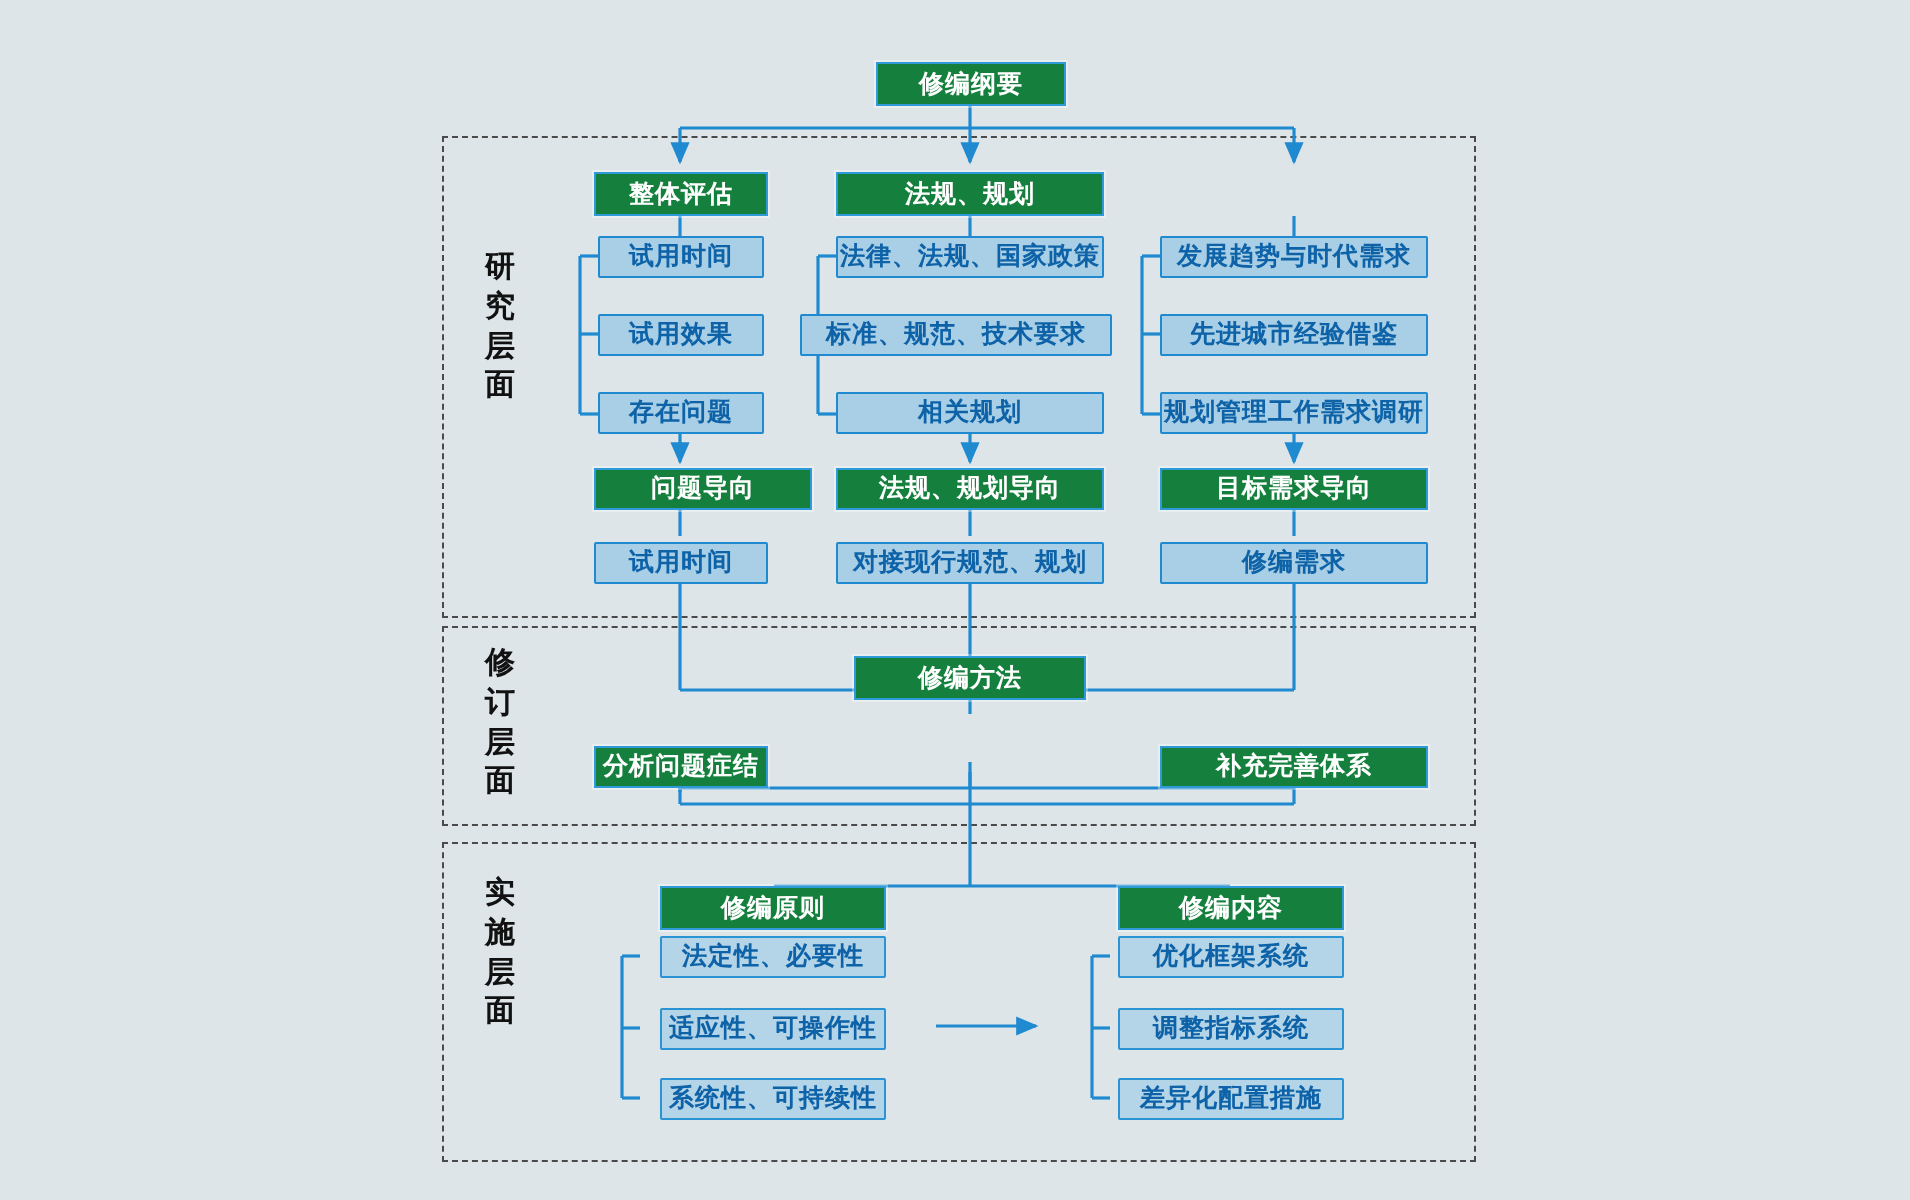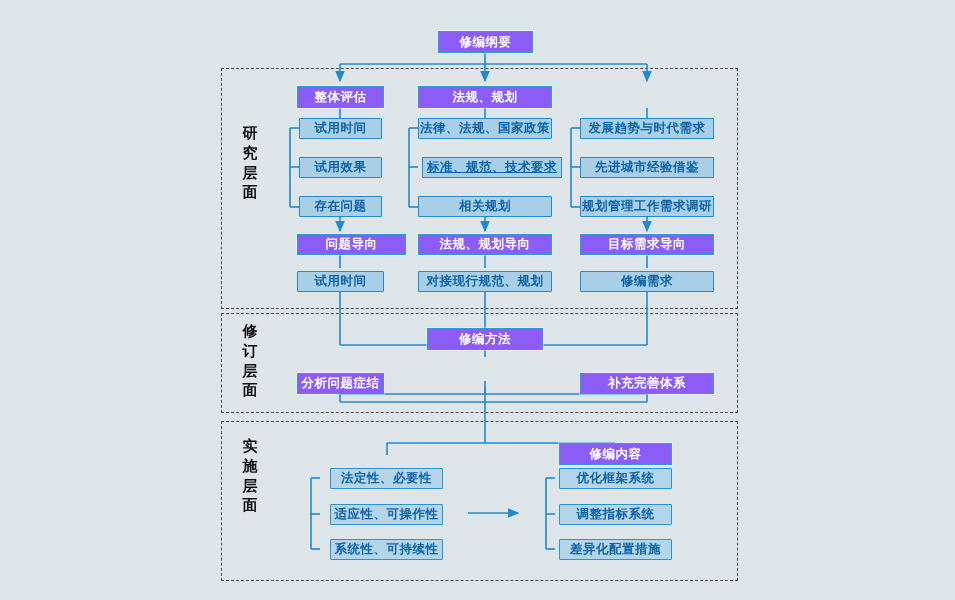--- a/index.html
+++ b/index.html
@@ -38,21 +38,21 @@
     box-sizing:border-box;
     display:flex;
     align-items:center;
     justify-content:center;
     font-size:12.5px;
     font-weight:bold;
     white-space:nowrap;
     letter-spacing:.5px;
   }
   .node.dark{
-    background:#8b5cf6;
+    background:#15803d;
     border:1px solid #2e9bd8;
     color:#ffffff;
     box-shadow:0 0 0 1px rgba(255,255,255,.35);
     text-align:center;
   }
   .node.light{
     background:#a9cfe6;
     border:1.5px solid #1f8ad0;
     color:#0e63a8;
     border-radius:1px;
@@ -168,35 +168,36 @@
 
   <div class="node dark" style="left:297px;top:86px;width:87px;height:22px;">整体评估</div>
   <div class="node light" style="left:299px;top:118px;width:83px;height:21px;">试用时间</div>
   <div class="node light" style="left:299px;top:157px;width:83px;height:21px;">试用效果</div>
   <div class="node light" style="left:299px;top:196px;width:83px;height:21px;">存在问题</div>
   <div class="node dark" style="left:297px;top:234px;width:109px;height:21px;">问题导向</div>
   <div class="node light" style="left:297px;top:271px;width:87px;height:21px;">试用时间</div>
 
   <div class="node dark" style="left:418px;top:86px;width:134px;height:22px;">法规、规划</div>
   <div class="node light" style="left:418px;top:118px;width:134px;height:21px;">法律、法规、国家政策</div>
-  <div class="node light" style="left:422px;top:157px;width:140px;height:21px;text-decoration:underline;">标准、规范、技术要求</div>
+  <div class="node light" style="left:400px;top:157px;width:156px;height:21px;">标准、规范、技术要求</div>
   <div class="node light" style="left:418px;top:196px;width:134px;height:21px;">相关规划</div>
   <div class="node dark" style="left:418px;top:234px;width:134px;height:21px;">法规、规划导向</div>
   <div class="node light" style="left:418px;top:271px;width:134px;height:21px;">对接现行规范、规划</div>
 
   <div class="node light" style="left:580px;top:118px;width:134px;height:21px;">发展趋势与时代需求</div>
   <div class="node light" style="left:580px;top:157px;width:134px;height:21px;">先进城市经验借鉴</div>
   <div class="node light" style="left:580px;top:196px;width:134px;height:21px;">规划管理工作需求调研</div>
   <div class="node dark" style="left:580px;top:234px;width:134px;height:21px;">目标需求导向</div>
   <div class="node light" style="left:580px;top:271px;width:134px;height:21px;">修编需求</div>
 
   <div class="node dark" style="left:427px;top:328px;width:116px;height:22px;">修编方法</div>
   <div class="node dark" style="left:297px;top:373px;width:87px;height:21px;">分析问题症结</div>
   <div class="node dark" style="left:580px;top:373px;width:134px;height:21px;">补充完善体系</div>
 
+  <div class="node dark" style="left:330px;top:443px;width:113px;height:22px;">修编原则</div>
   <div class="node lighter" style="left:330px;top:468px;width:113px;height:21px;">法定性、必要性</div>
   <div class="node lighter" style="left:330px;top:504px;width:113px;height:21px;">适应性、可操作性</div>
   <div class="node lighter" style="left:330px;top:539px;width:113px;height:21px;">系统性、可持续性</div>
 
   <div class="node dark" style="left:559px;top:443px;width:113px;height:22px;">修编内容</div>
   <div class="node lighter" style="left:559px;top:468px;width:113px;height:21px;">优化框架系统</div>
   <div class="node lighter" style="left:559px;top:504px;width:113px;height:21px;">调整指标系统</div>
   <div class="node lighter" style="left:559px;top:539px;width:113px;height:21px;">差异化配置措施</div>
 
 </div>

